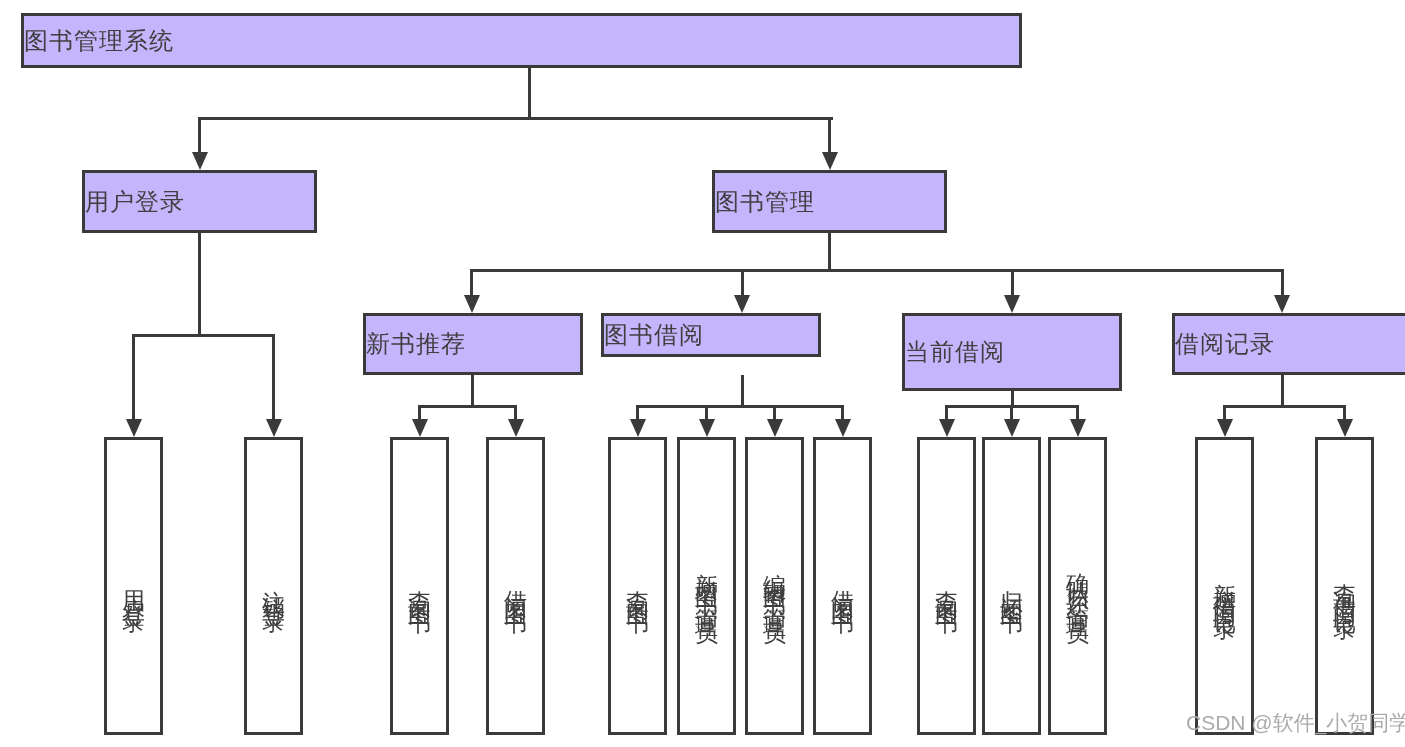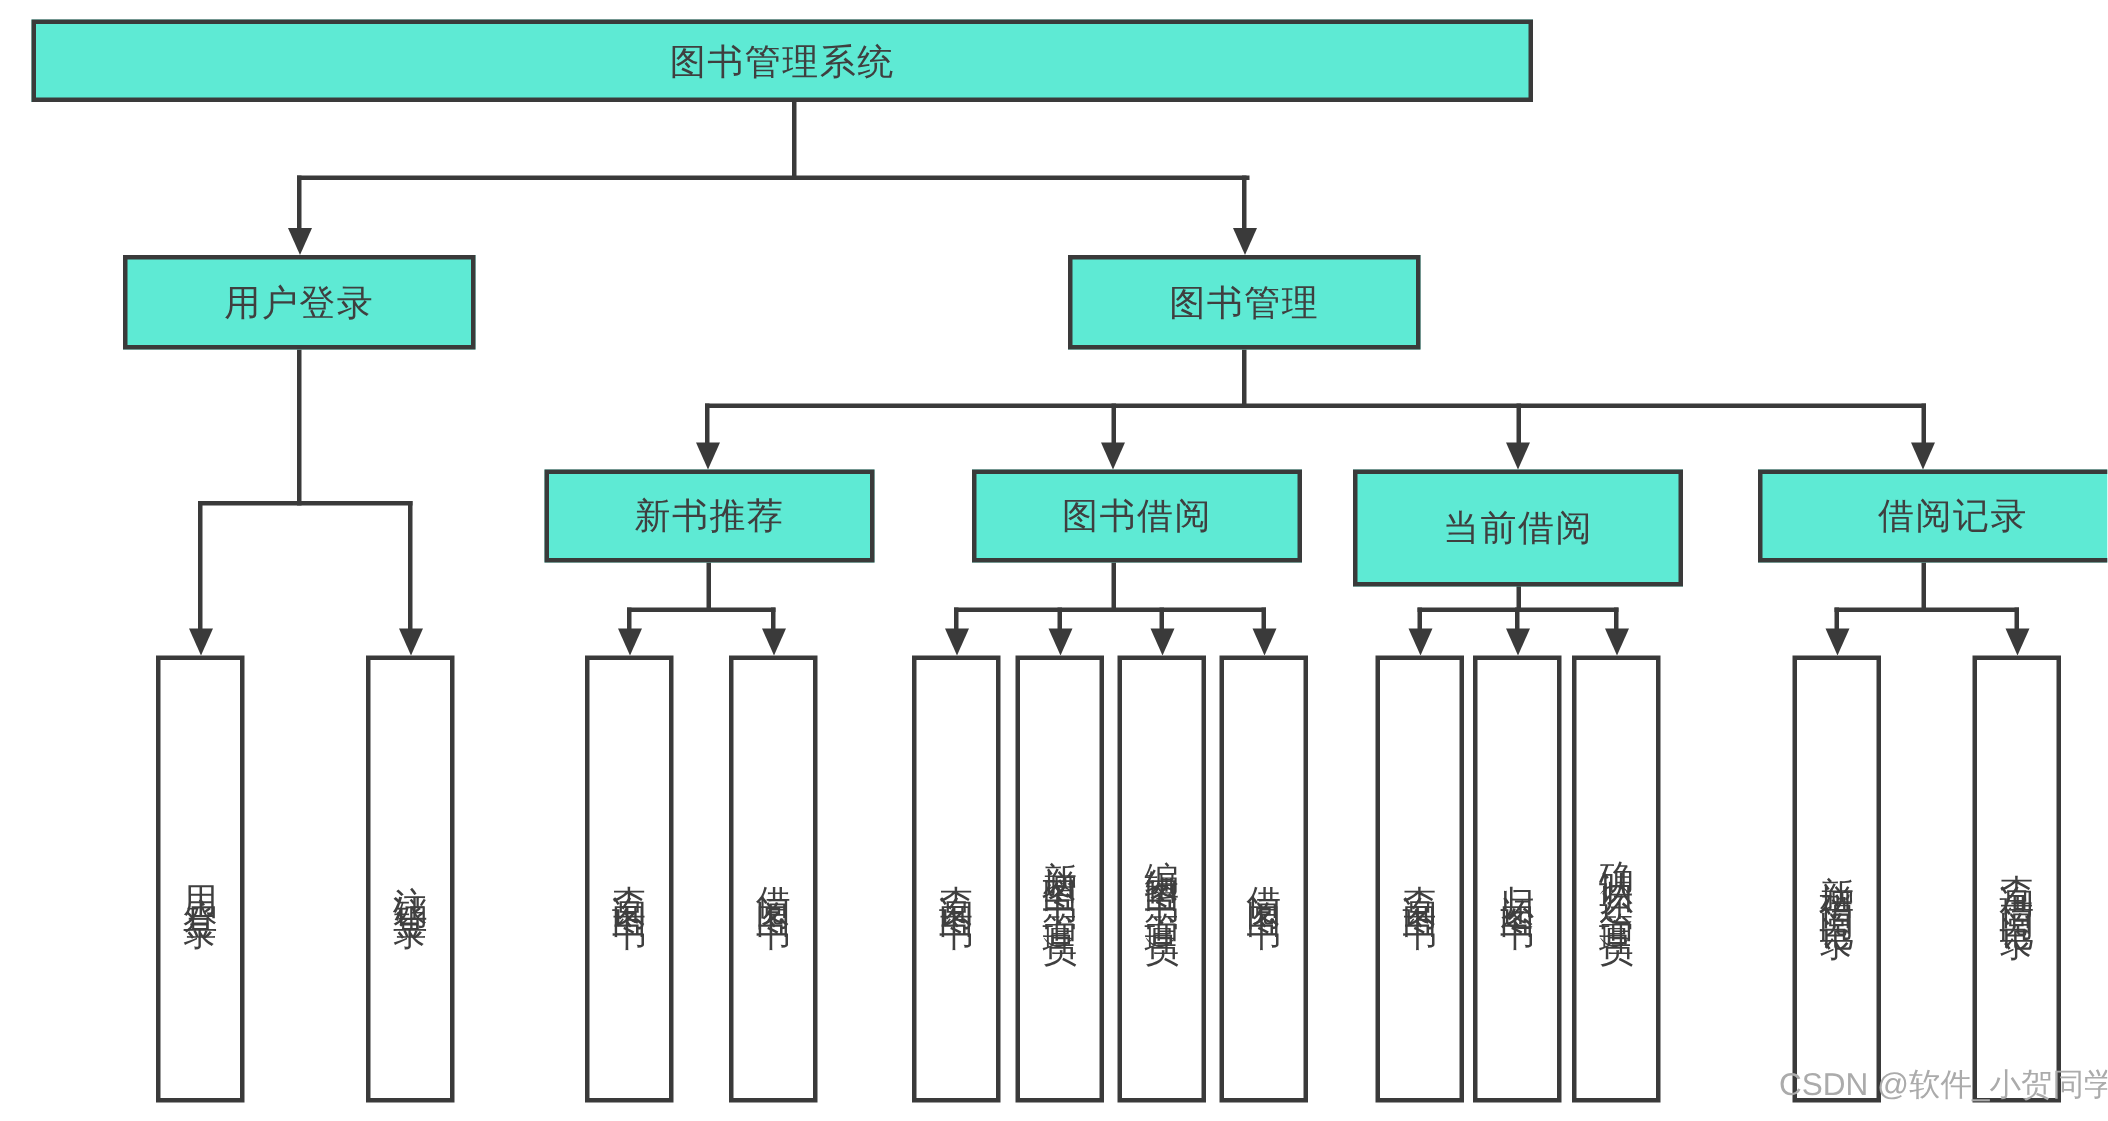--- a/index.html
+++ b/index.html
@@ -18,22 +18,22 @@
   .arr {
     position: absolute; width: 0; height: 0;
     border-left: 8px solid transparent;
     border-right: 8px solid transparent;
     border-top: 18px solid var(--line, #3a3a3a);
   }
   
   .hbox {
     position: absolute; box-sizing: border-box;
     border: 3px solid var(--line, #3a3a3a);
-    background: #5eead4;
-    display: flex; align-items: center; justify-content: center;
+    background: #c4b5fd;
+    display: flex; align-items: center; justify-content: flex-start;
     font-size: 24px; letter-spacing: 1px;
     z-index: 2;
   }
   
   .vbox {
     position: absolute; box-sizing: border-box;
     top: 437px; width: 59px; height: 298px;
     border: 3px solid var(--line, #3a3a3a);
     background: #ffffff;
     display: flex; align-items: center; justify-content: center;
@@ -127,21 +127,21 @@
   <div class="hbox" style="left:82px;top:170px;width:235px;height:63px">
     <span>用户登录</span>
   </div>
   <div class="hbox" style="left:363px;top:313px;width:220px;height:62px">
     <span>新书推荐</span>
   </div>
 
   <div class="hbox" style="left:712px;top:170px;width:235px;height:63px">
     <span>图书管理</span>
   </div>
-  <div class="hbox" style="left:648px;top:313px;width:220px;height:62px">
+  <div class="hbox" style="left:601px;top:313px;width:220px;height:44px">
     <span>图书借阅</span>
   </div>
   <div class="hbox" style="left:902px;top:313px;width:220px;height:78px">
     <span>当前借阅</span>
   </div>
   <div class="hbox" style="left:1172px;top:313px;width:260px;height:62px">
     <span>借阅记录</span>
   </div>
 
   <div class="vbox" style="left:104px">

